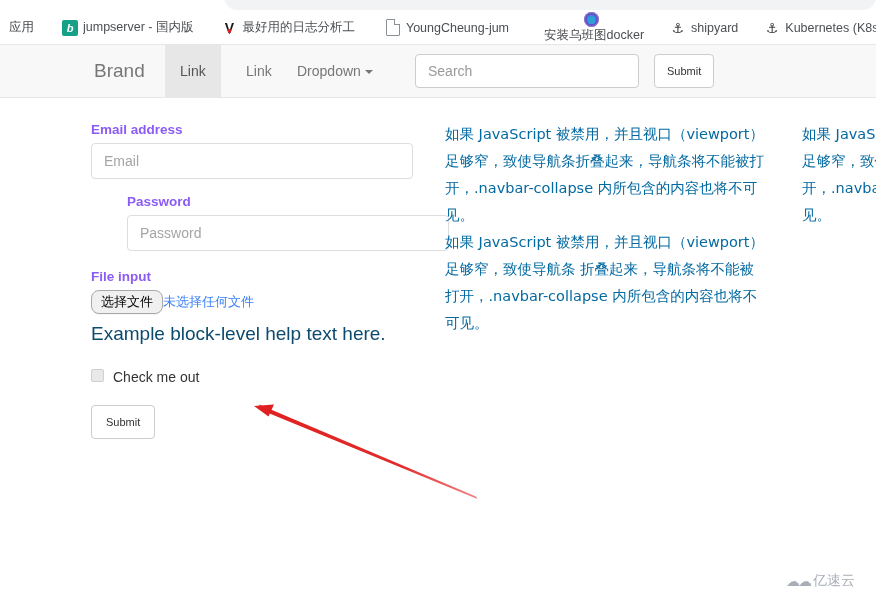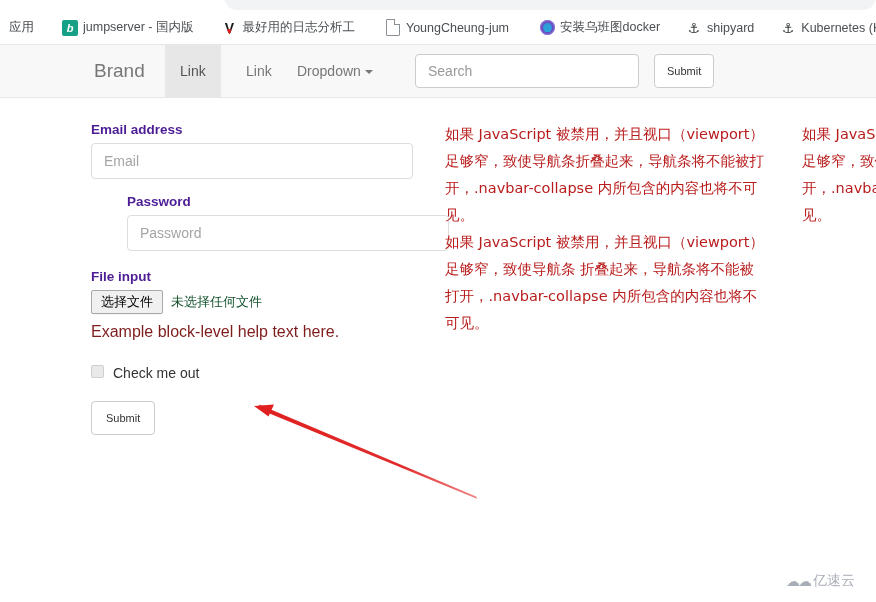--- a/index.html
+++ b/index.html
@@ -84,48 +84,48 @@
   }
   .search-input::placeholder{color:#999;}
   .btn{
     box-sizing:border-box;border:1px solid #ccc;border-radius:4px;background:#fff;
     color:#333;font-size:11px;font-family:inherit;cursor:pointer;padding:6px 12px;
   }
   .navbar-form .btn{height:34px;margin-left:15px;}
 
   
   .form-col{position:absolute;left:91px;top:122px;width:322px;}
-  .flabel{font-size:13.5px;font-weight:700;color:#4c1d95;display:block;margin-bottom:6px;}
+  .flabel{font-size:13.5px;font-weight:700;color:#8b5cf6;display:block;margin-bottom:6px;}
   .fcontrol{
     width:322px;height:36px;box-sizing:border-box;border:1px solid #ddd;border-radius:4px;
     background:#fff;padding:6px 12px;font-size:14px;color:#555;font-family:inherit;outline:none;
   }
   .fcontrol::placeholder{color:#a5a5a5;}
   .fgroup{margin-bottom:15px;}
   .fgroup.pw{margin-top:13px;margin-left:36px;}
   .file-row{display:flex;align-items:center;margin-top:2px;}
   .file-btn{
-    border:1px solid #a9a9a9;background:#f0f0f0;border-radius:2px;
+    border:1px solid #a9a9a9;background:#f0f0f0;border-radius:8px;
     font-size:13px;color:#000;padding:2px 9px;font-family:inherit;cursor:pointer;
     box-shadow:0 1px 0 rgba(0,0,0,.04);
   }
-  .file-name{margin-left:8px;font-size:13px;color:#14532d;}
-  .help-block{margin-top:9px;font-size:16px;color:#7f1d1d;}
+  .file-name{font-size:13px;color:#3b82f6;}
+  .help-block{margin-top:9px;font-size:19px;color:#0c4a6e;}
   .check-row{display:flex;align-items:flex-start;margin-top:24px;}
   .chk{
     width:13px;height:13px;box-sizing:border-box;border:1px solid #cfcfcf;
     background:#e9e9e9;border-radius:2px;cursor:pointer;
   }
   .chk-label{margin-left:9px;font-size:14px;color:#333;cursor:pointer;}
   .submit-wrap{margin-top:20px;}
   .submit-wrap .btn{height:34px;padding:6px 14px;}
 
   
   .cn-col{
-    position:absolute;top:121px;font-size:14.5px;line-height:27px;color:#b91c1c;
+    position:absolute;top:121px;font-size:14.5px;line-height:27px;color:#0369a1;
     font-family:"DejaVu Sans","Liberation Sans",sans-serif;
   }
   .cn-col p{margin:0;}
   .cn-a{left:445px;width:320px;}
   .cn-b{left:802px;width:320px;}
 
   
   .arrow-svg{position:absolute;left:0;top:0;width:876px;height:602px;pointer-events:none;}
 
   
@@ -159,21 +159,21 @@
       <span class="bm-label">最好用的日志分析工</span>
     </div>
 
     <div class="bm" style="margin-left:18px;">
       <span class="ico">
           <span class="ico-doc"></span>
         </span>
       <span class="bm-label">YoungCheung-jum</span>
     </div>
 
-    <div class="bm" style="margin-left:18px;">
+    <div class="bm" style="margin-left:18px;flex-direction:column;">
       <span class="ico">
           <span class="ico-docker"></span>
         </span>
       <span class="bm-label">安装乌班图docker</span>
     </div>
 
     <div class="bm" style="margin-left:14px;">
       <span class="ico ico-ship">⚓</span>
       <span class="bm-label">shipyard</span>
     </div>

